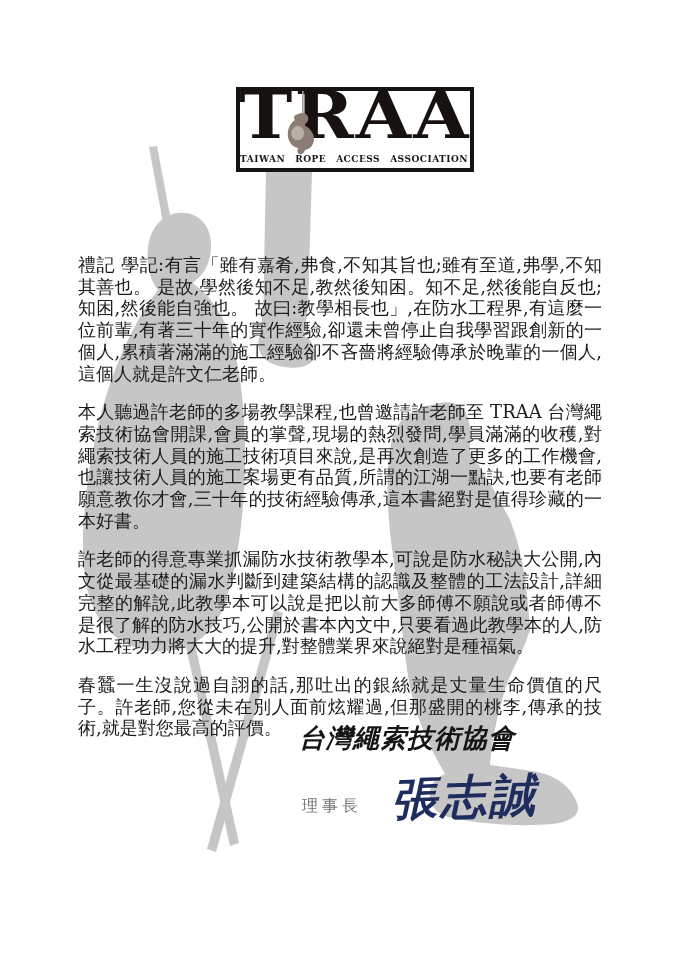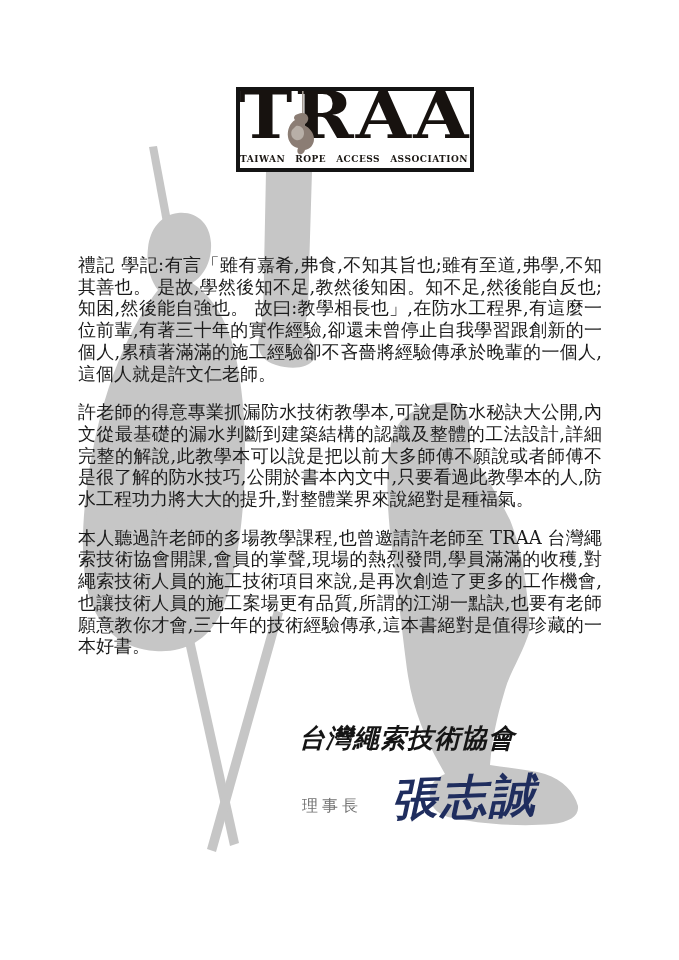--- a/index.html
+++ b/index.html
@@ -97,21 +97,22 @@
                C53,56 49,52 48,46 C47,39 50,32 55,29
                C53,27 54,24 58,23 Z"></path>
       <path fill="#b8afa7" d="M56,35 C60,34 64,37 64,42 C64,47 60,50 56,49
                C52,48 50,43 52,39 Z"></path>
     </svg>
     <div class="logo-subtitle">Taiwan Rope Access Association</div>
   </div>
 
   <div class="letter">
     <p>禮記 學記:有言「雖有嘉肴,弗食,不知其旨也;雖有至道,弗學,不知其善也。 是故,學然後知不足,教然後知困。知不足,然後能自反也;知困,然後能自強也。 故曰:教學相長也」,在防水工程界,有這麼一位前輩,有著三十年的實作經驗,卻還未曾停止自我學習跟創新的一個人,累積著滿滿的施工經驗卻不吝嗇將經驗傳承於晚輩的一個人,這個人就是許文仁老師。</p>
+    <p>本人聽過許老師的多場教學課程,也曾邀請許老師至 TRAA 台灣繩索技術協會開課,會員的掌聲,現場的熱烈發問,學員滿滿的收穫,對繩索技術人員的施工技術項目來說,是再次創造了更多的工作機會,也讓技術人員的施工案場更有品質,所謂的江湖一點訣,也要有老師願意教你才會,三十年的技術經驗傳承,這本書絕對是值得珍藏的一本好書。</p>
     <p>許老師的得意專業抓漏防水技術教學本,可說是防水秘訣大公開,內文從最基礎的漏水判斷到建築結構的認識及整體的工法設計,詳細完整的解說,此教學本可以說是把以前大多師傅不願說或者師傅不是很了解的防水技巧,公開於書本內文中,只要看過此教學本的人,防水工程功力將大大的提升,對整體業界來說絕對是種福氣。</p>
-    <p>本人聽過許老師的多場教學課程,也曾邀請許老師至 TRAA 台灣繩索技術協會開課,會員的掌聲,現場的熱烈發問,學員滿滿的收穫,對繩索技術人員的施工技術項目來說,是再次創造了更多的工作機會,也讓技術人員的施工案場更有品質,所謂的江湖一點訣,也要有老師願意教你才會,三十年的技術經驗傳承,這本書絕對是值得珍藏的一本好書。</p>
+    <p>春蠶一生沒說過自詡的話,那吐出的銀絲就是丈量生命價值的尺子。許老師,您從未在別人面前炫耀過,但那盛開的桃李,傳承的技術,就是對您最高的評價。</p>
   </div>
 
   <div class="org-name">台灣繩索技術協會</div>
   <div class="title-label">理事長</div>
   <div class="signature">張志誠</div>
 
 </div>
 
 </body></html>

